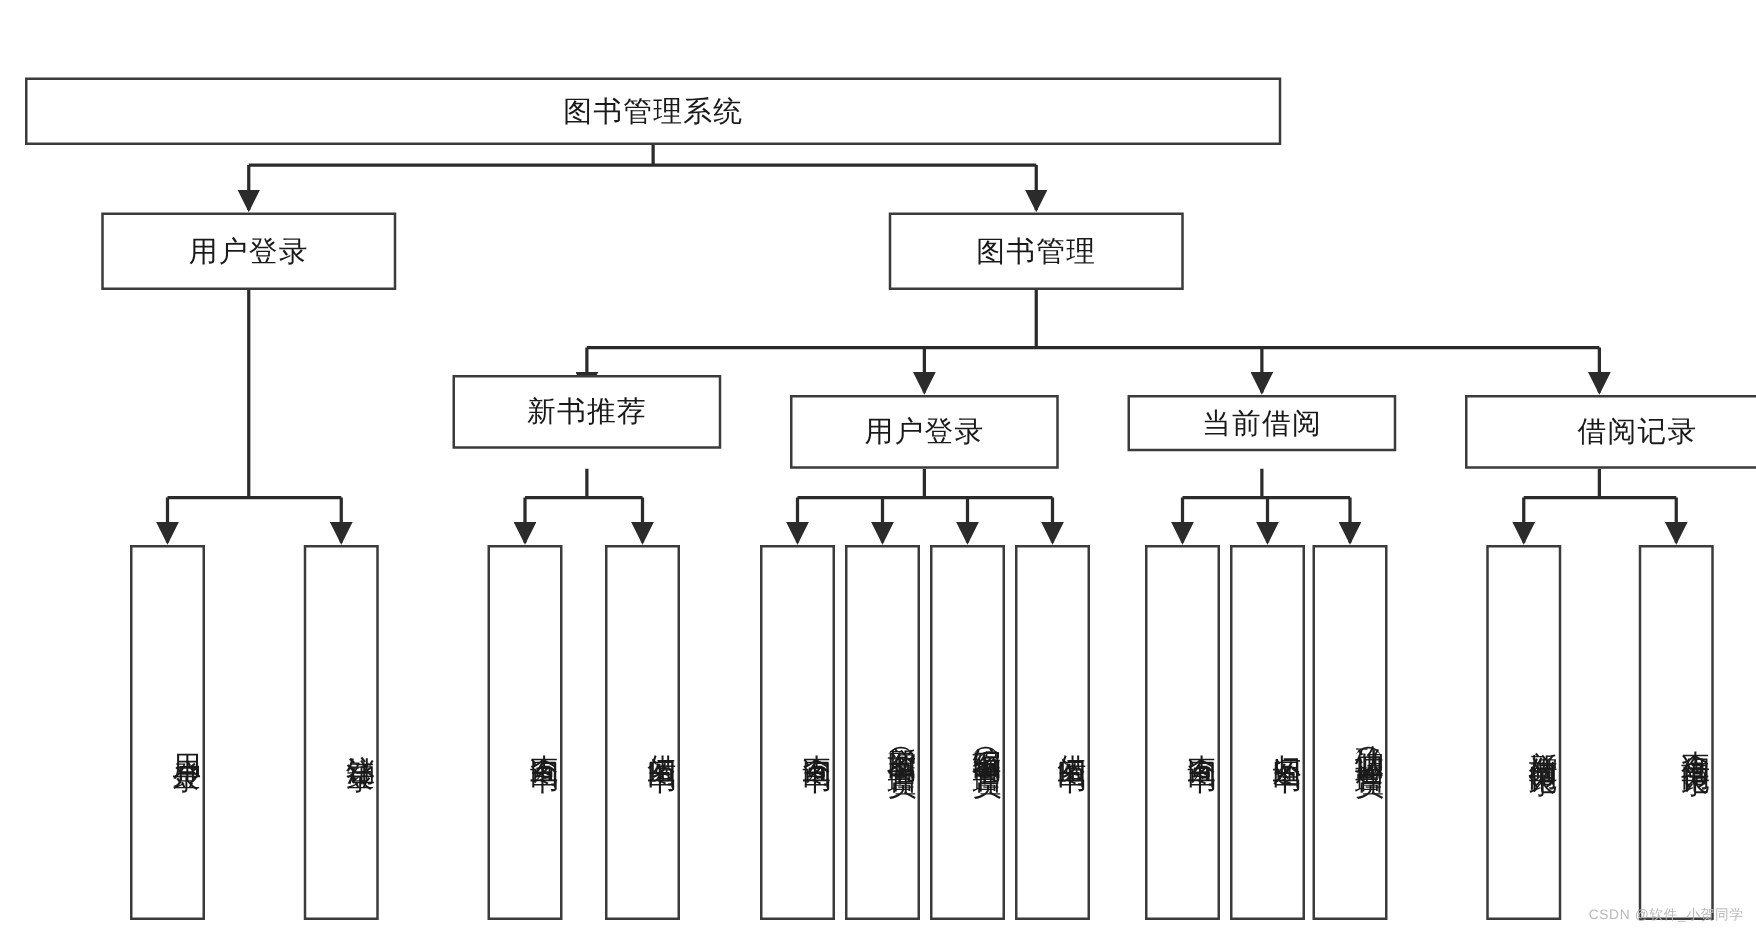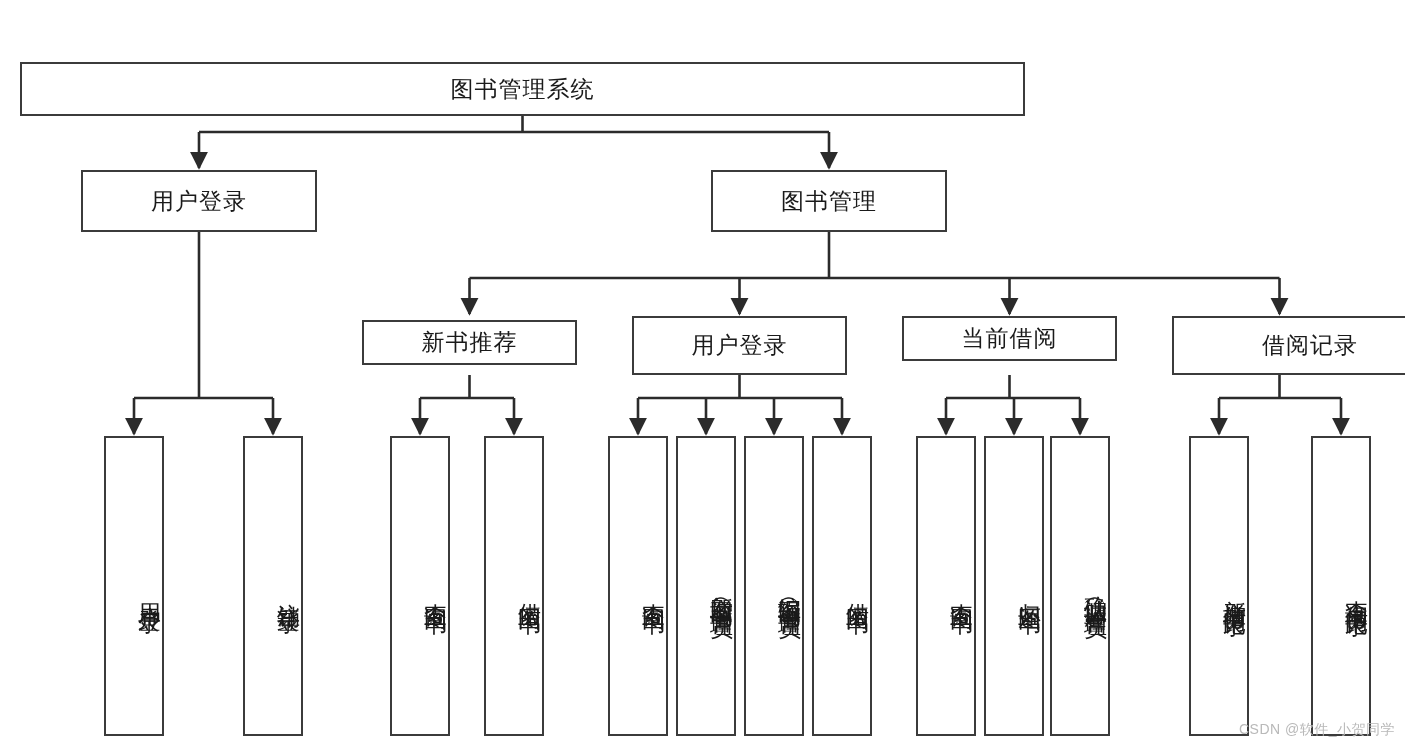--- a/index.html
+++ b/index.html
@@ -50,21 +50,21 @@
   }
   .node.vert .vtext {
     writing-mode: vertical-rl;
     text-orientation: upright;
     line-height: 1.05;
   }
   .watermark {
     position: absolute;
     right: 10px;
     bottom: 8px;
-    font-size: 14px;
+    font-size: 11px;
     color: #b9b9b9;
     letter-spacing: 0.5px;
     white-space: nowrap;
   }
 </style>
 </head>
 <body>
 
 <div id="canvas">
 
@@ -114,21 +114,21 @@
   <div id="node-layer">
       <div class="node horiz" style="left: 20px; top: 14px; width: 1005px; height: 54px; margin-top: 48px;">
         <span>图书管理系统</span>
       </div>
       <div class="node horiz" style="left: 81px; top: 170px; width: 236px; height: 62px;">
         <span>用户登录</span>
       </div>
       <div class="node horiz" style="left: 711px; top: 170px; width: 236px; height: 62px;">
         <span>图书管理</span>
       </div>
-      <div class="node horiz" style="left: 362px; top: 320px; width: 215px; height: 45px;">
+      <div class="node horiz" style="left: 362px; top: 300px; width: 215px; height: 59px;">
         <span>新书推荐</span>
       </div>
       <div class="node horiz" style="left: 632px; top: 316px; width: 215px; height: 59px;">
         <span>用户登录</span>
       </div>
       <div class="node horiz" style="left: 902px; top: 316px; width: 215px; height: 45px;">
         <span>当前借阅</span>
       </div>
       <div class="node horiz" style="left: 1172px; top: 316px; width: 248px; height: 59px; padding-left: 28px;">
         <span>借阅记录</span>

